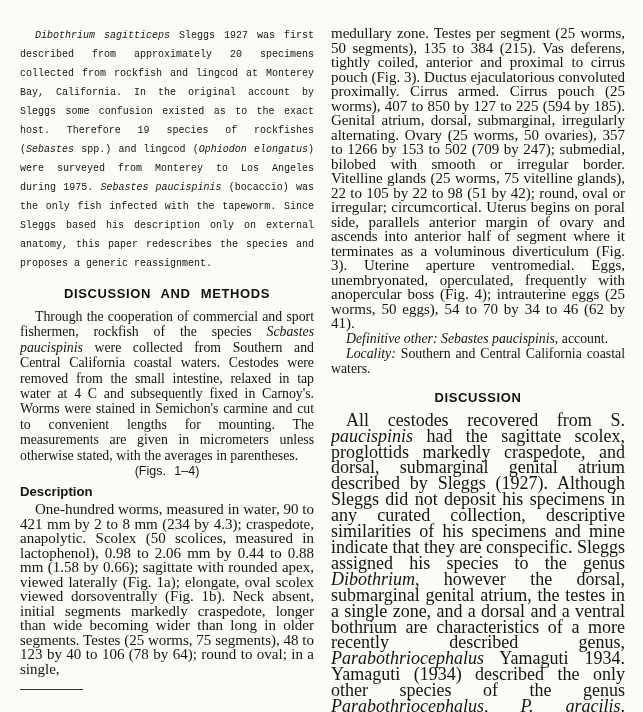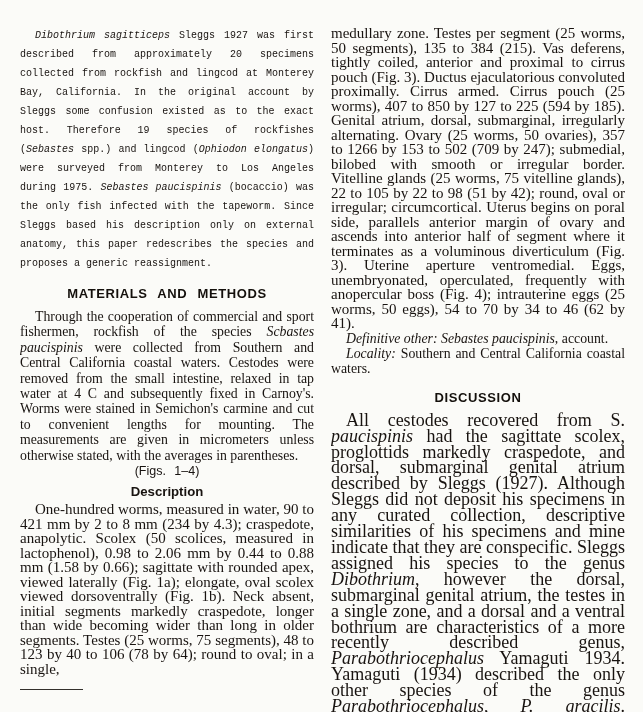--- a/index.html
+++ b/index.html
@@ -51,38 +51,38 @@
     font-family: "Liberation Sans", sans-serif;
     font-size: 12.5px;
     word-spacing: 5px;
     text-align: center;
     margin: 1px 0 6px 0;
   }
   h3.subheading {
     font-family: "Liberation Sans", sans-serif;
     font-weight: 700;
     font-size: 13.2px;
-    text-align: center;
+    text-align: left;
     margin: 5px 0 3px 0;
   }
   .footnote-rule {
     width: 63px;
     height: 0;
     border: none;
     border-top: 1.3px solid #33302c;
     margin: 13px 0 0 0;
   }
 </style>
 </head>
 <body>
 
 <div class="page">
   <div class="column">
       <p class="para p-loose indent"><span class="it">Dibothrium sagitticeps</span><span class=""> Sleggs 1927 was first described from approximately 20 specimens collected from rockfish and lingcod at Monterey Bay, California. In the original account by Sleggs some confusion existed as to the exact host. Therefore 19 species of rockfishes (</span><span class="it">Sebastes</span><span class=""> spp.) and lingcod (</span><span class="it">Ophiodon elongatus</span><span class="">) were surveyed from Monterey to Los Angeles during 1975. </span><span class="it">Sebastes paucispinis</span><span class=""> (bocaccio) was the only fish infected with the tapeworm. Since Sleggs based his description only on external anatomy, this paper redescribes the species and proposes a generic reassignment.</span></p>
-      <h2 class="section-heading">MATERIALS AND METHODS</h2>
+      <h2 class="section-heading">DISCUSSION AND METHODS</h2>
       <p class="para p-medium indent"><span class="">Through the cooperation of commercial and sport fishermen, rockfish of the species </span><span class="it">Scbastes paucispinis</span><span class=""> were collected from Southern and Central California coastal waters. Cestodes were removed from the small intestine, relaxed in tap water at 4 C and subsequently fixed in Carnoy's. Worms were stained in Semichon's carmine and cut to convenient lengths for mounting. The measurements are given in micrometers unless otherwise stated, with the averages in parentheses.</span></p>
       <div class="figs-line">(Figs. 1–4)</div>
       <h3 class="subheading">Description</h3>
       <p class="para p-tight indent"><span class="">One-hundred worms, measured in water, 90 to 421 mm by 2 to 8 mm (234 by 4.3); craspedote, anapolytic. Scolex (50 scolices, measured in lactophenol), 0.98 to 2.06 mm by 0.44 to 0.88 mm (1.58 by 0.66); sagittate with rounded apex, viewed laterally (Fig. 1a); elongate, oval scolex viewed dorsoventrally (Fig. 1b). Neck absent, initial segments markedly craspedote, longer than wide becoming wider than long in older segments. Testes (25 worms, 75 segments), 48 to 123 by 40 to 106 (78 by 64); round to oval; in a single,</span></p>
       <div class="footnote-rule"></div>
     </div>
   <div class="column">
       <p class="para p-tight"><span class="">medullary zone. Testes per segment (25 worms, 50 segments), 135 to 384 (215). Vas deferens, tightly coiled, anterior and proximal to cirrus pouch (Fig. 3). Ductus ejaculatorious convoluted proximally. Cirrus armed. Cirrus pouch (25 worms), 407 to 850 by 127 to 225 (594 by 185). Genital atrium, dorsal, submarginal, irregularly alternating. Ovary (25 worms, 50 ovaries), 357 to 1266 by 153 to 502 (709 by 247); submedial, bilobed with smooth or irregular border. Vitelline glands (25 worms, 75 vitelline glands), 22 to 105 by 22 to 98 (51 by 42); round, oval or irregular; circumcortical. Uterus begins on poral side, parallels anterior margin of ovary and ascends into anterior half of segment where it terminates as a voluminous diverticulum (Fig. 3). Uterine aperture ventromedial. Eggs, unembryonated, operculated, frequently with anopercular boss (Fig. 4); intrauterine eggs (25 worms, 50 eggs), 54 to 70 by 34 to 46 (62 by 41).</span></p>
       <p class="para p-medium indent"><span class="it">Definitive other:</span><span class=""> </span><span class="it">Sebastes paucispinis</span><span class="">, account.</span></p>
       <p class="para p-medium indent"><span class="it">Locality:</span><span class=""> Southern and Central California coastal waters.</span></p>

